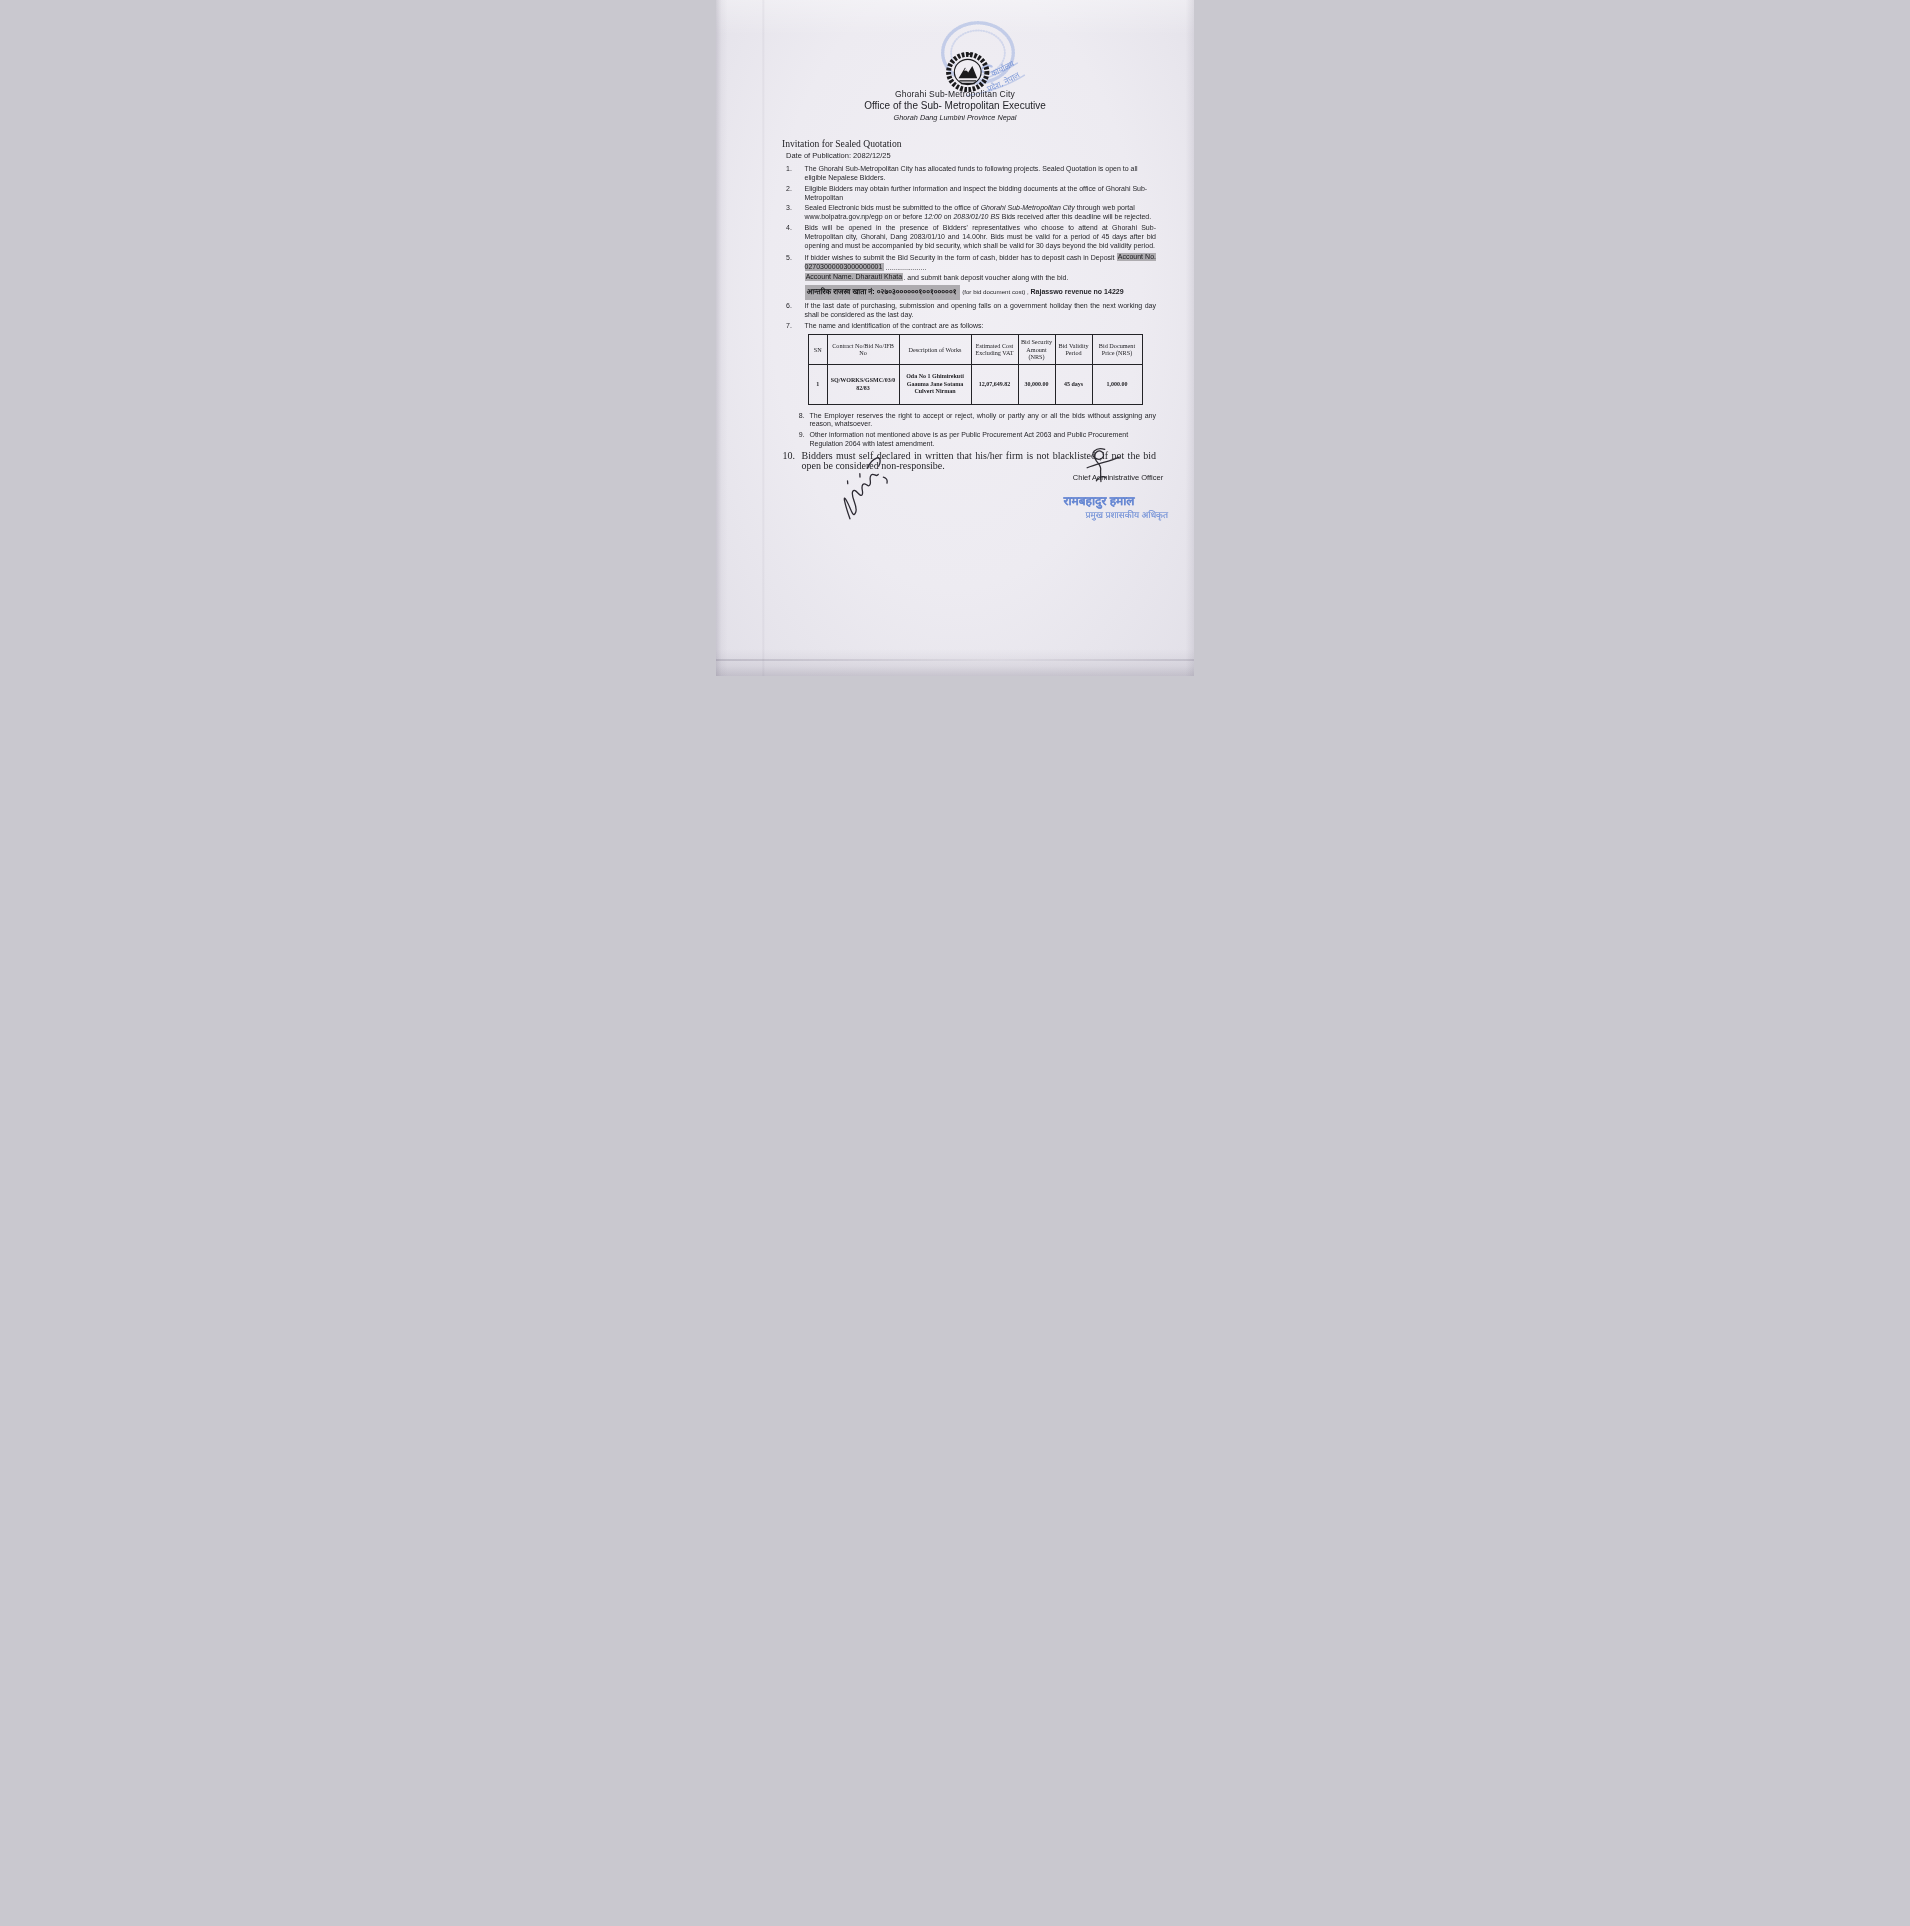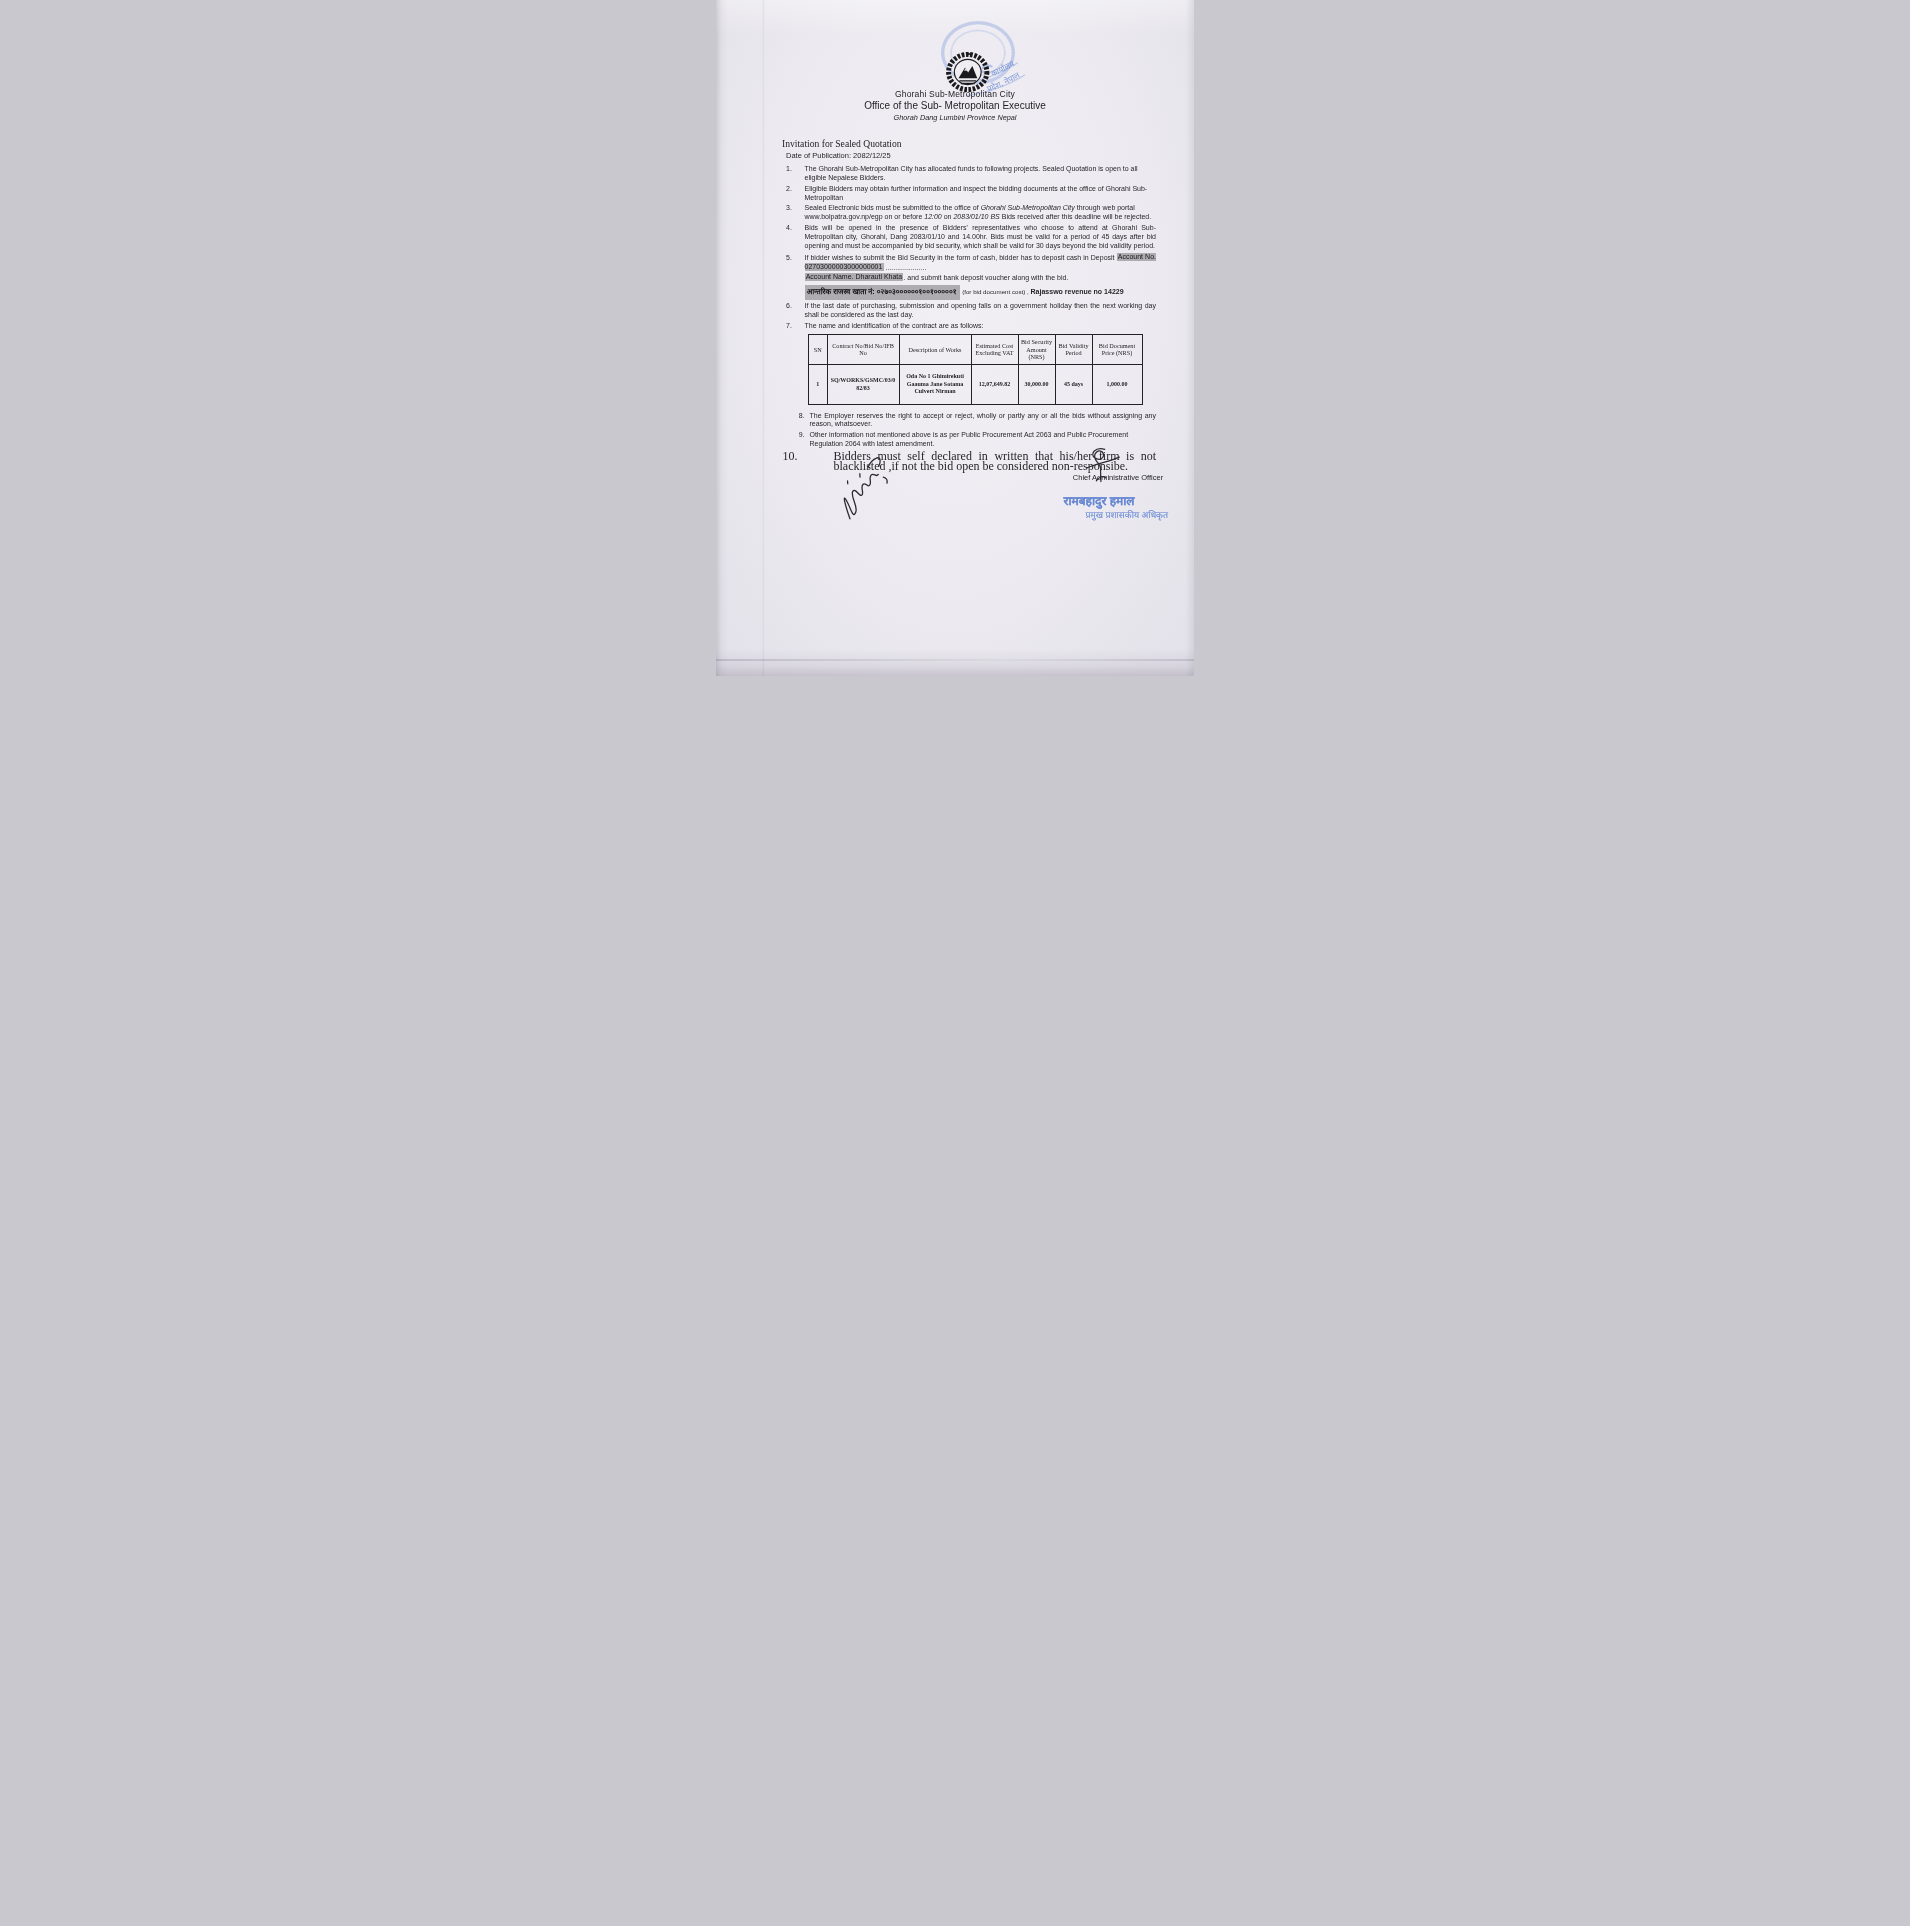--- a/index.html
+++ b/index.html
@@ -33,21 +33,21 @@
   .doc-title{font-family:"Liberation Serif",serif;font-size:9.6px;line-height:11.6px;margin:0 0 1.5px 66px;color:#1d1d22;}
   .pub-date{font-size:7.5px;line-height:10px;margin:0 0 3.9px 70px;}
   .list{margin:0 38px 0 70px;}
   .clause{display:flex;margin-bottom:1.9px;font-size:7px;line-height:8.9px;}
   .clause .n{width:18.5px;flex:none;}
   .clause .b{flex:1;}
   .j .b{text-align:justify;}
   .indent{margin-left:12.7px;}
   .indent .n{width:10.8px;}
   .c5{line-height:10px;}
-  .c10{margin-left:-3.5px;font-family:"Liberation Serif",serif;font-size:12px;line-height:10px;gap:32px;}
+  .c10{margin-left:-3.5px;font-family:"Liberation Serif",serif;font-size:10px;line-height:10px;}
   .c10 .n{width:19px;}
   .it{font-style:italic;}
   .b7{font-weight:700;}
   .small{font-size:6.2px;}
   .hl{
     background-color:#aeacb0;
     background-image:radial-gradient(rgba(30,30,32,.55) 0.4px, transparent 0.5px);
     background-size:1.5px 1.5px;color:#151517;padding:0.4px 1.2px;
   }
   .hl-np{display:inline-block;padding:2.3px 3.9px 3.1px 2.3px;margin-top:1.9px;font-size:7.3px;font-weight:bold;}

